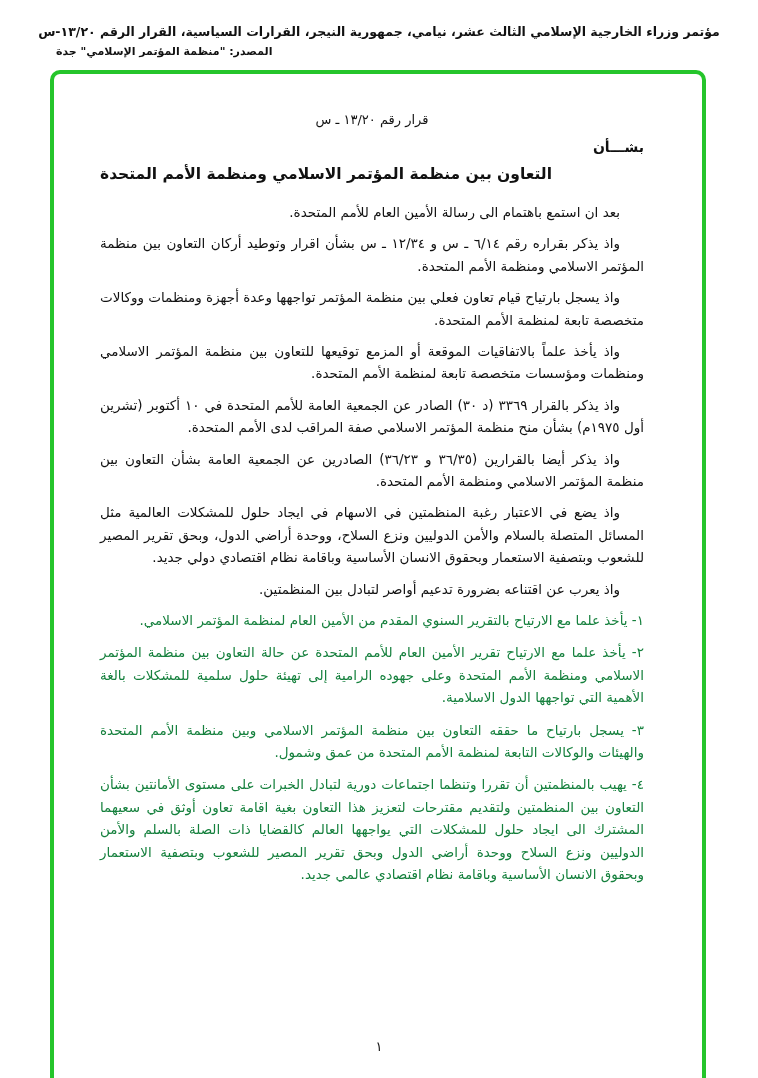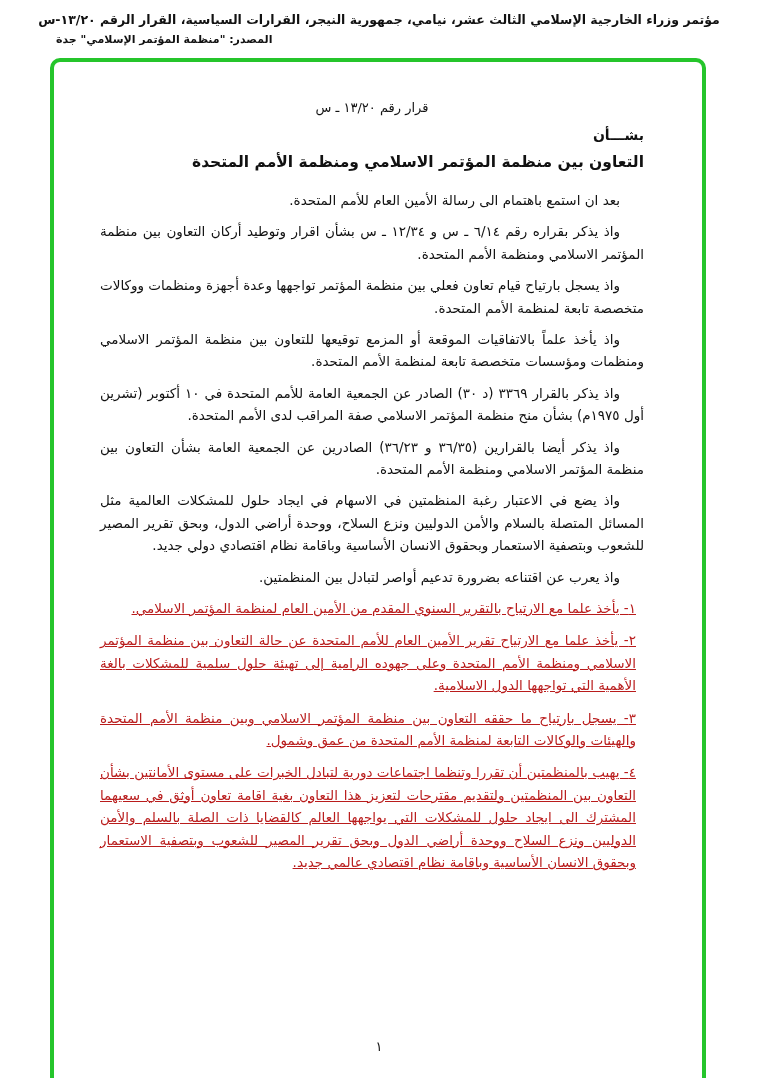--- a/index.html
+++ b/index.html
@@ -10,21 +10,21 @@
   }
   .page {
     position: relative;
     width: 758px;
     height: 1078px;
     background: #ffffff;
     overflow: hidden;
     direction: rtl;
   }
   .doc-header-title {
-    padding-top: 12px;
+    padding-top: 24px;
     margin: 0 34px;
     font-size: 12.5px;
     font-weight: bold;
     text-align: center;
     line-height: 1.35;
     color: #111;
   }
   .doc-header-source {
     direction: rtl;
     text-align: left;
@@ -51,42 +51,41 @@
     margin: 0 0 12px 0;
   }
   .res-subject-label {
     text-align: right;
     font-size: 14px;
     font-weight: bold;
     color: #111;
     margin: 0 0 10px 0;
   }
   .res-subject {
-    text-align: right;
+    text-align: left;
     font-size: 15.5px;
     font-weight: bold;
     color: #111;
     margin: 0 0 18px 0;
   }
   .para {
     font-size: 13.5px;
     line-height: 1.66;
     text-align: justify;
     color: #111;
     margin: 0 0 9px 0;
     text-indent: 24px;
   }
   .clause {
     font-size: 13.5px;
     line-height: 1.66;
     text-align: justify;
-    color: #b91c1c;
-    margin: 0 8px 10px 0;
+    color: #15803d;
+    margin: 0 0 10px 0;
     text-indent: 0;
-    text-decoration: underline;
   }
   .page-number {
     position: absolute;
     bottom: 24px;
     left: 0;
     width: 100%;
     text-align: center;
     font-size: 13px;
     color: #111;
   }

